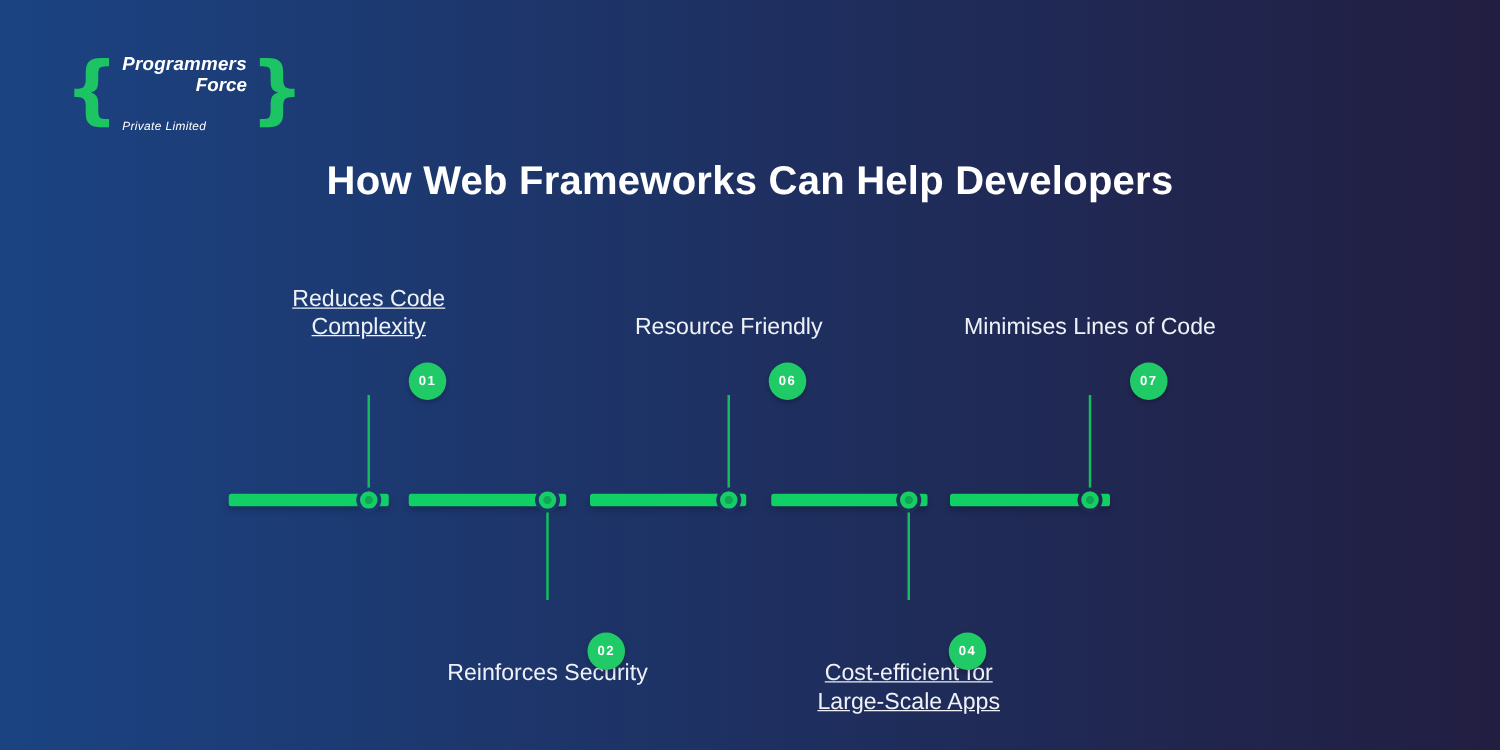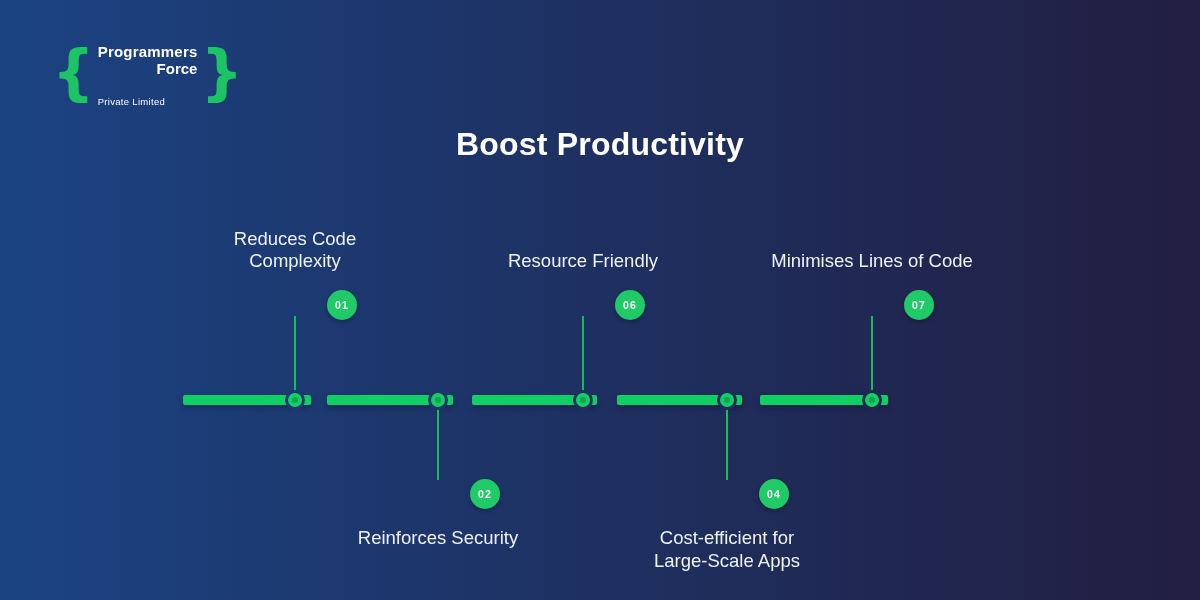--- a/index.html
+++ b/index.html
@@ -8,21 +8,21 @@
 
   .canvas {
     position:relative; width:1200px; height:600px;
     background:linear-gradient(to right,#1b4382 0%,#1e3061 50%,#221e41 100%);
     overflow:hidden;
   }
 
   
   .logo { position:absolute; left:52px; top:38px; display:flex; align-items:center; color:#ffffff; }
   .brace { color:#1dc464; font-size:60px; font-weight:700; line-height:0.95; font-family:"DejaVu Sans",sans-serif; }
-  .logo-text { display:flex; flex-direction:column; align-items:flex-end; margin:0 3px; padding-top:6px; }
+  .logo-text { display:flex; flex-direction:column; align-items:flex-end; margin:0 3px; padding-top:6px;font-style:italic; }
   .logo-line1 { font-size:15px; font-weight:700; line-height:1.05; letter-spacing:.2px; }
   .logo-line2 { font-size:15px; font-weight:700; line-height:1.05; margin-top:1px;margin-left:24px; }
   .logo-line3 { font-size:9.5px; font-weight:400; align-self:flex-start; margin-top:19px; letter-spacing:.3px; }
 
   
   .title { position:absolute; top:124px; left:0; right:0; text-align:center;
            color:#ffffff; font-size:32px; font-weight:700; line-height:1.26; letter-spacing:.2px; }
 
   
   .seg { position:absolute; top:395px; height:10px; background:#10cf65; border-radius:2px;
@@ -42,51 +42,51 @@
   .item-5 { left:872px; --ring:#202852; }
 
   .item-connector { position:absolute; left:-1px; width:2px; background:#13bd5e; z-index:2; }
   .item.top    .item-connector { top:316px; height:80px; }
   .item.bottom .item-connector { top:404px; height:76px; }
 
   .item-circle { position:absolute; left:-15px; width:30px; height:30px; border-radius:50%;
                  background:#1fca67; display:flex; align-items:center; justify-content:center;
                  box-shadow:0 2px 4px rgba(0,0,0,.25); z-index:4;margin-left:47px; }
   .item.top    .item-circle { top:290px; }
-  .item.bottom .item-circle { top:479px; }
+  .item.bottom .item-circle { top:506px; }
   .item-number { color:#ffffff; font-size:10.5px; font-weight:700; letter-spacing:1.2px; }
 
   .item-knob { position:absolute; left:-10px; top:390px; width:20px; height:20px; border-radius:50%;
                border:3px solid var(--ring);
                background:radial-gradient(circle,#0ea853 0 3px,#16cd66 3.5px); z-index:3; }
 
   .item-label { position:absolute; left:0; transform:translateX(-50%); text-align:center;
                 color:#eef2f8; font-size:18.5px; line-height:1.22; white-space:nowrap; }
   .item.top    .item-label { bottom:327px; }
   .item.bottom .item-label { top:527px; }
-  .item-label.wrap { white-space:normal; width:180px; }
+  .item-label.wrap { white-space:normal; width:180px;text-decoration:underline; }
   .item-1 .item-label { width:160px; }
 </style>
 </head>
 <body>
 
 <div class="canvas">
 
   <div class="logo">
     <span class="brace">{</span>
     <span class="logo-text">
       <span class="logo-line1">Programmers</span>
       <span class="logo-line2">Force</span>
       <span class="logo-line3">Private Limited</span>
     </span>
     <span class="brace">}</span>
   </div>
 
   <div class="title">
-    <div>Boost Productivity</div>
+    <div>How Web Frameworks Can Help Developers</div>
   </div>
 
   <div class="seg seg-1"></div>
   <div class="seg seg-2"></div>
   <div class="seg seg-3"></div>
   <div class="seg seg-4"></div>
   <div class="seg seg-5"></div>
 
   <div class="item item-1 top">
     <div class="item-label wrap">Reduces Code Complexity</div>

